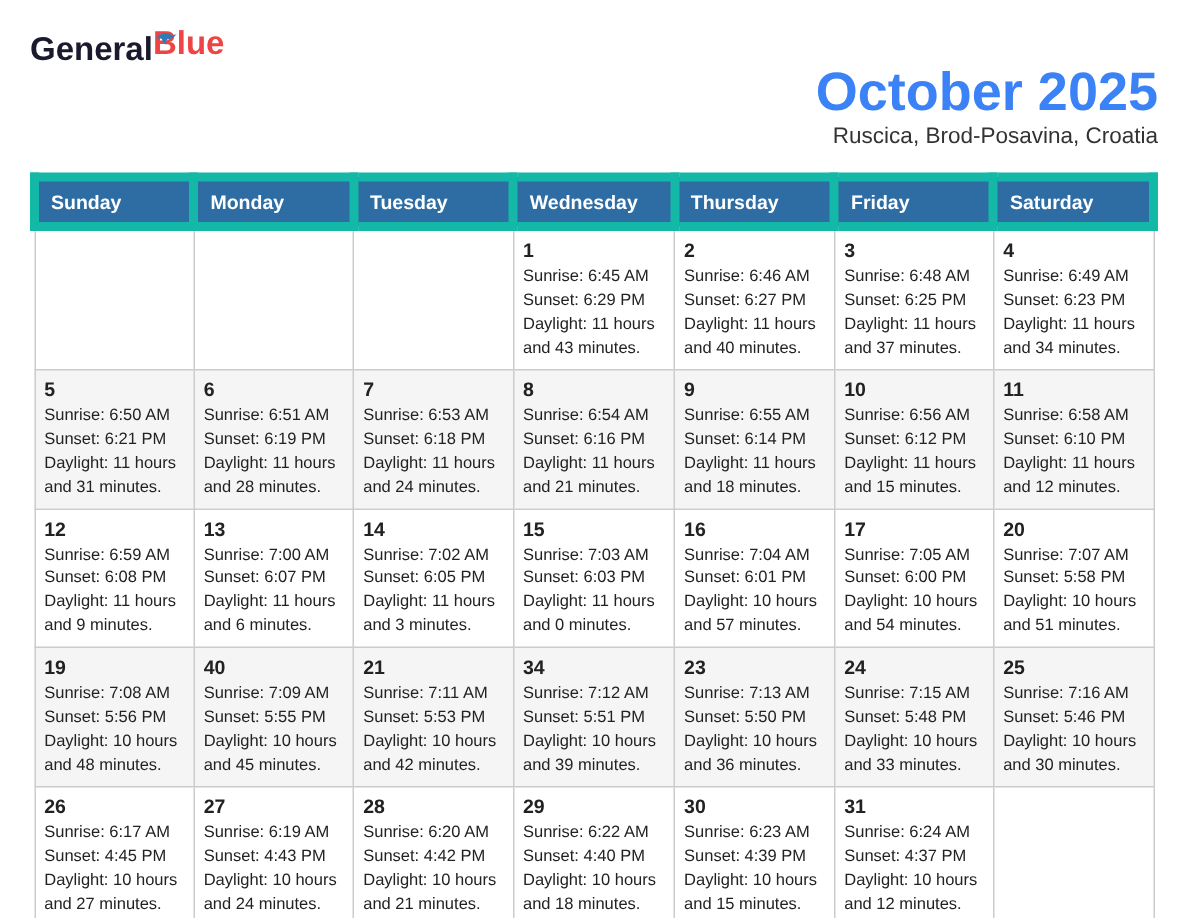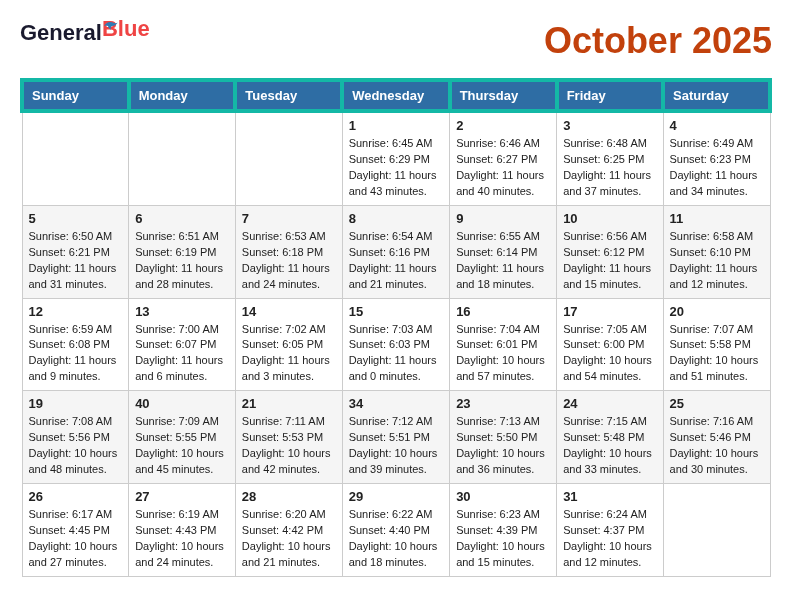--- a/index.html
+++ b/index.html
@@ -20,38 +20,39 @@
       display: flex;
       flex-direction: row;
       align-items: flex-start;
     }
     .title-block {
       text-align: right;
     }
     .month-title {
       font-size: 36px;
       font-weight: bold;
-      color: #c2410c;
+      color: #3b82f6;
+      margin-top: 20px;
     }
     .location-title {
       font-size: 15px;
       color: #333;
     }
     .calendar {
       width: 100%;
       border-collapse: collapse;
       border: 1px solid #ccc;
     }
     .calendar th {
       background-color: #2e6da4;
       color: #fff;
       text-align: left;
       padding: 6px 8px;
       font-size: 13px;
-      border: 4px solid #14b8a6;
+      border: 6px solid #14b8a6;
     }
     .calendar td {
       vertical-align: top;
       padding: 5px 6px;
       border: 1px solid #ccc;
       font-size: 11px;
       color: #222;
       width: 108px;
       min-height: 80px;
       background: #fff;
@@ -82,20 +83,21 @@
         <span style="font-size:22px;font-weight:bold;color:#1a1a2e;">General</span>
         <svg style="position:absolute;top:-2px;right:-18px;" width="18" height="18" viewBox="0 0 18 18">
           <path d="M2,8 Q6,2 12,5 Q15,6 16,4 Q14,8 10,8 Q8,9 9,12 Q6,10 6,8 Q4,7 2,8Z" fill="#2e7bb5"></path>
         </svg>
       </div>
     </div>
     <span style="font-size:22px;font-weight:bold;color:#ef4444;margin-top:-4px;">Blue</span>
   </div>
   <div class="title-block">
     <div class="month-title">October 2025</div>
+    <div class="location-title">Ruscica, Brod-Posavina, Croatia</div>
   </div>
 </div>
 
 <table class="calendar">
   <thead>
     <tr>
     <th>Sunday</th>
         <th>Monday</th>
         <th>Tuesday</th>
         <th>Wednesday</th>

